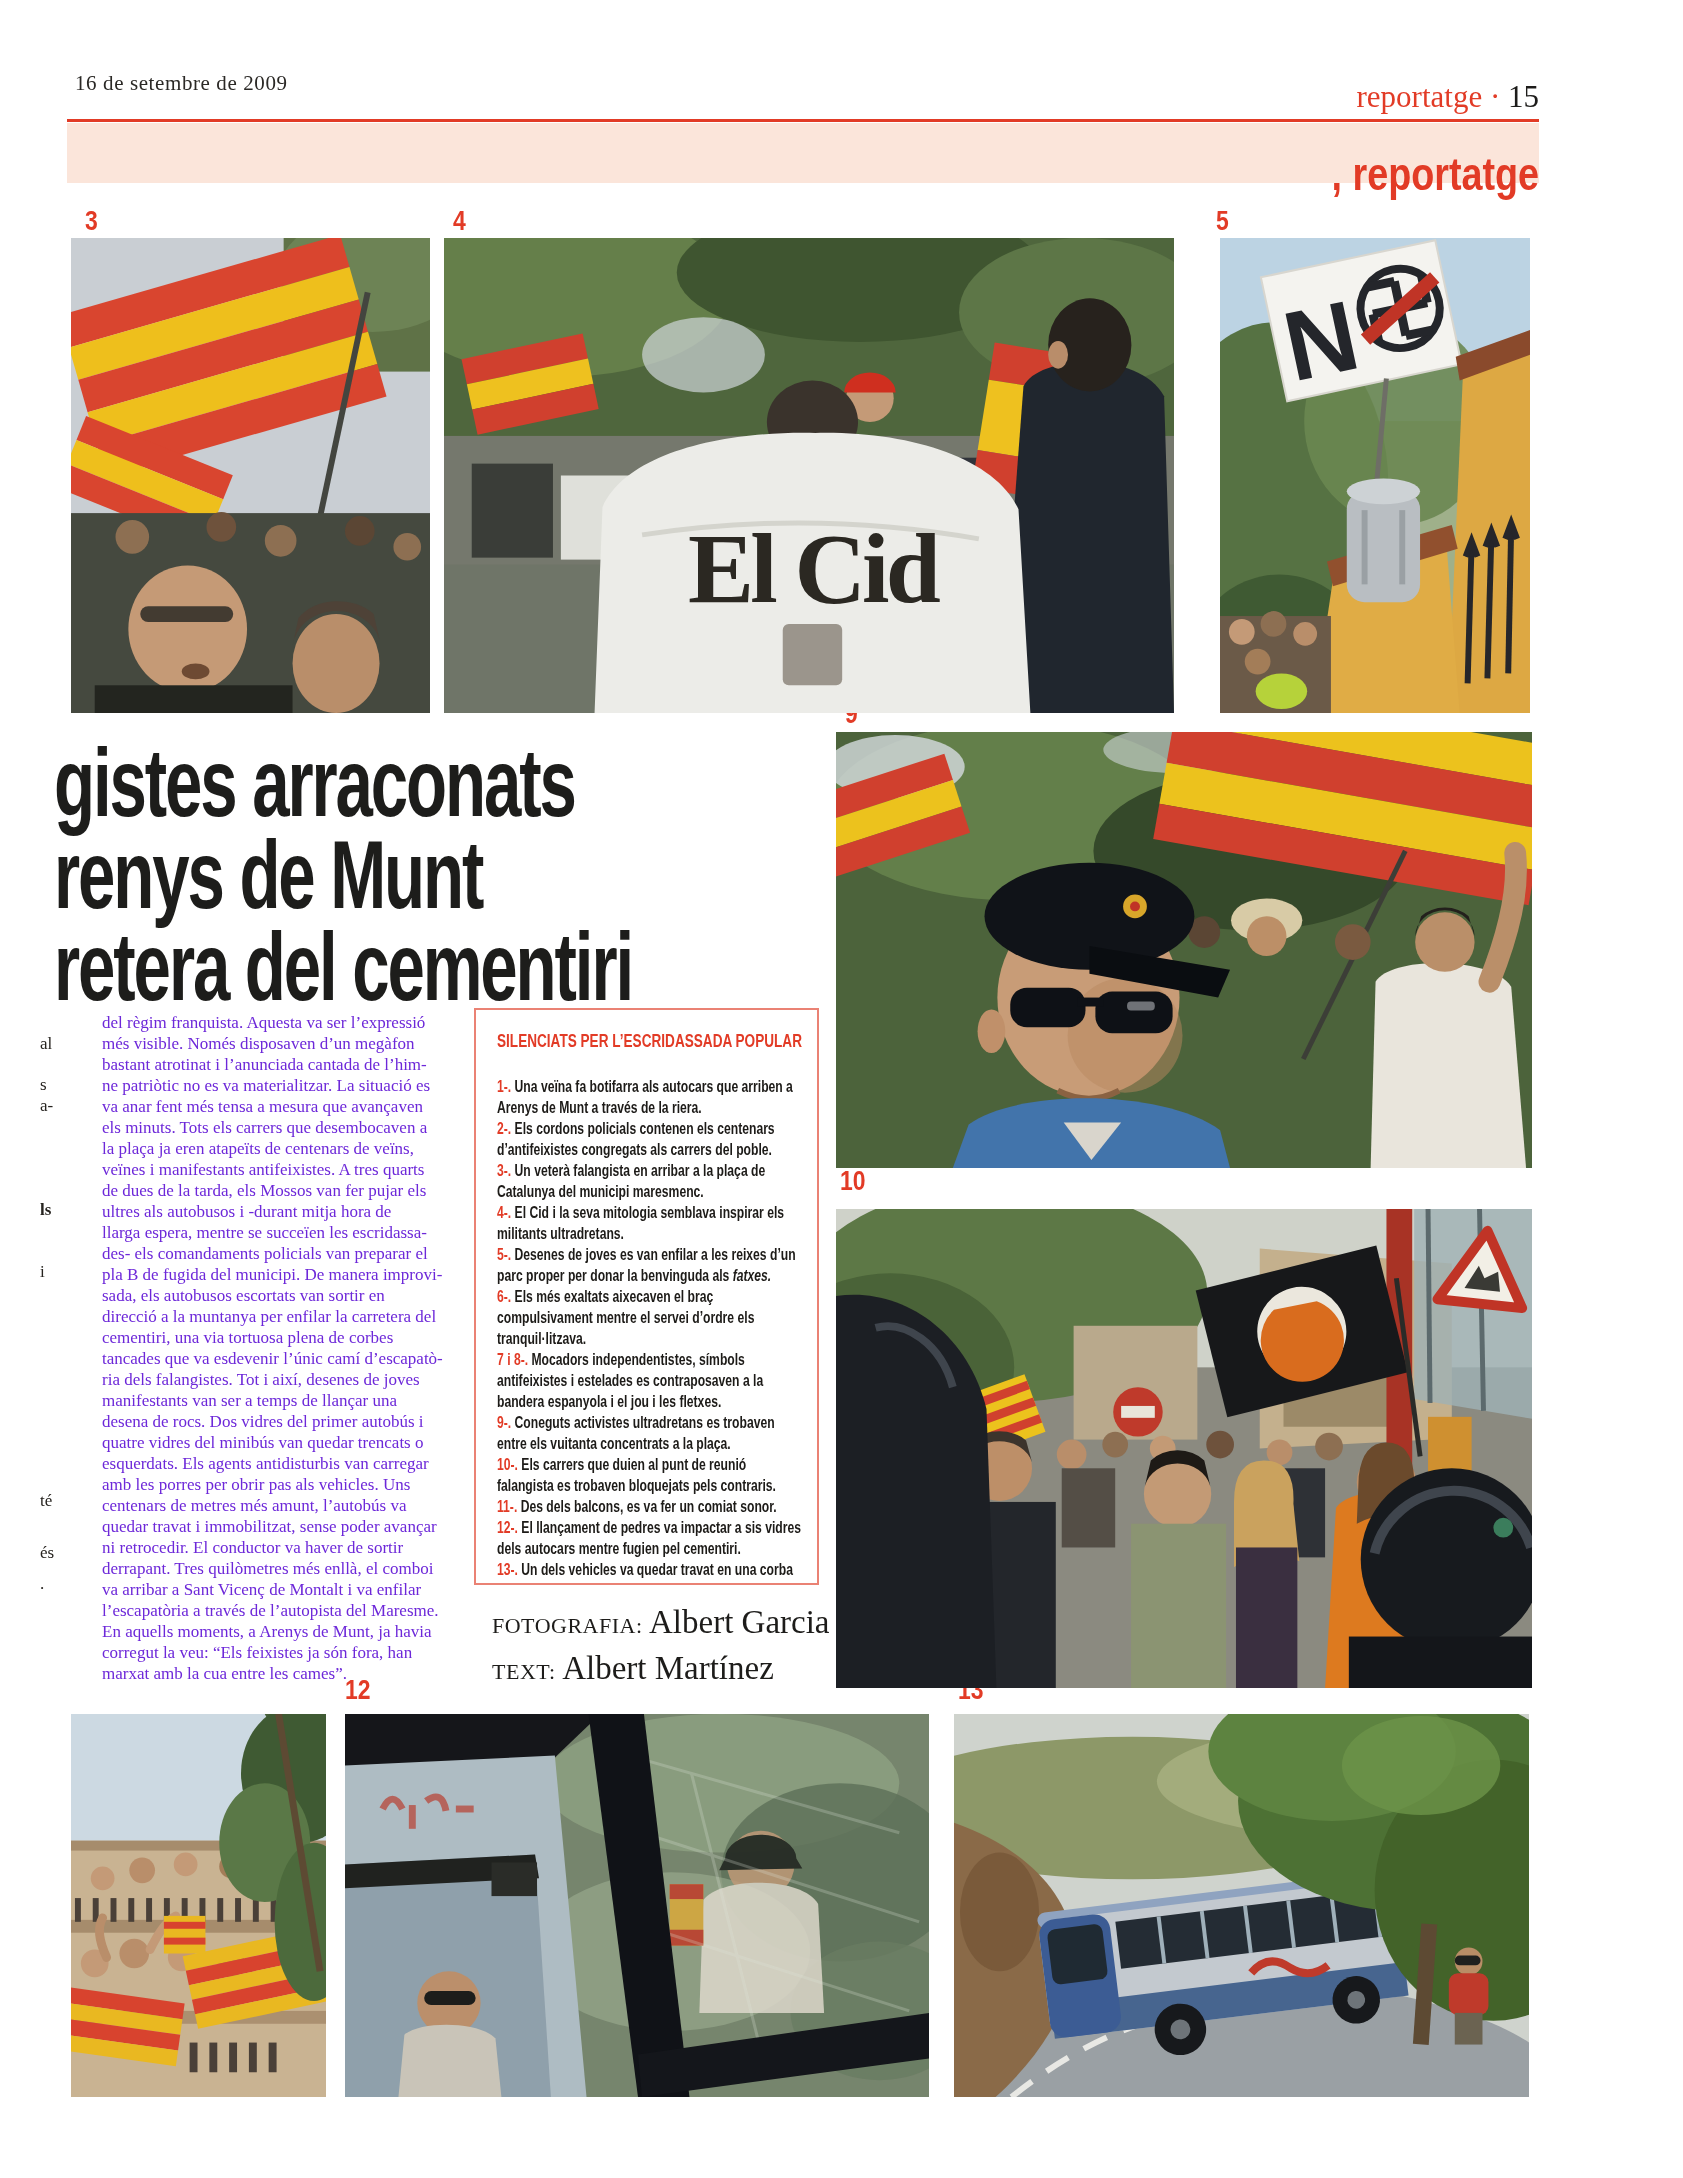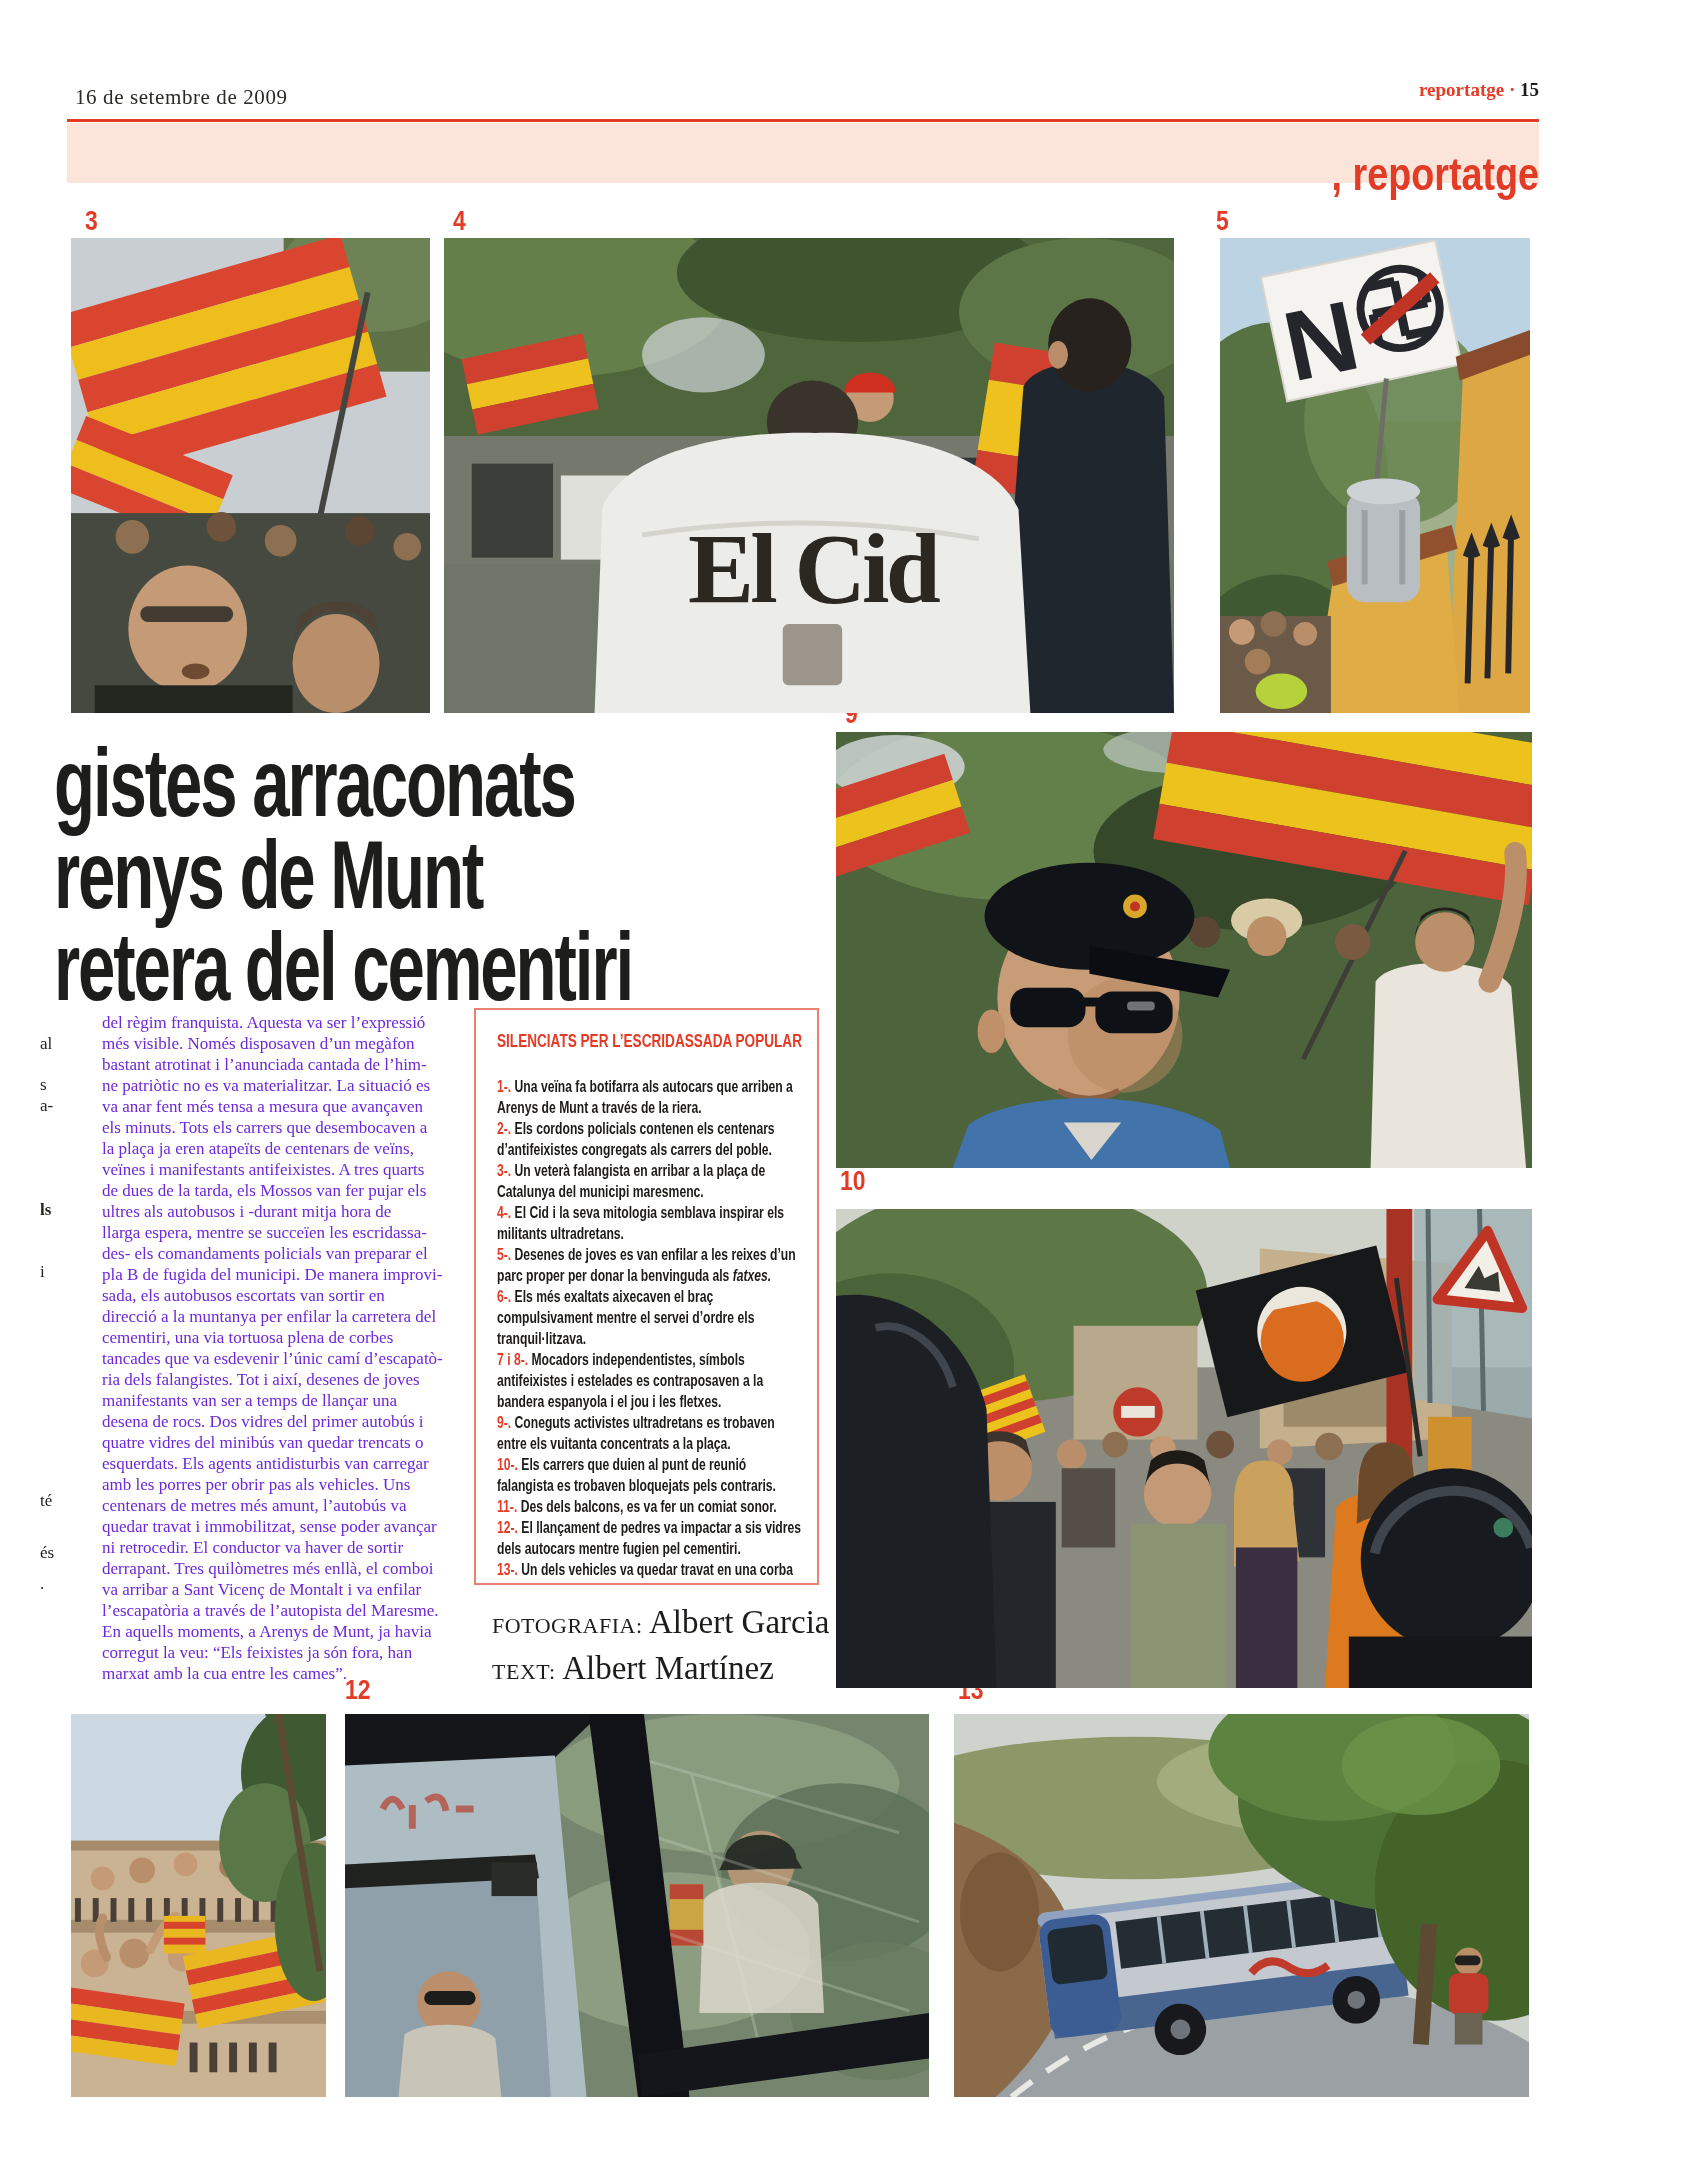--- a/index.html
+++ b/index.html
@@ -1,20 +1,20 @@
 <!DOCTYPE html>
 <html style="--red: #e23b26; --pink: #fbe5da; --boxb: #ea8274;"><head>
 <meta charset="utf-8">
 <style>
   html,body{margin:0;padding:0;background:#e8e8e8;}
   .page{position:relative;width:1683px;height:2178px;background:#ffffff;overflow:hidden;
         font-family:"Liberation Serif",serif;color:#26231f;}
   
-  .date{position:absolute;left:75px;top:85px;font-size:21px;letter-spacing:0.6px;color:#2b2926;}
-  .folio{position:absolute;right:144px;top:79px;font-size:19px;white-space:nowrap;font-weight:bold;}
+  .date{position:absolute;left:75px;top:71px;font-size:21px;letter-spacing:0.6px;color:#2b2926;}
+  .folio{position:absolute;right:144px;top:79px;font-size:31px;white-space:nowrap;}
   .folio-sec,.folio-sep{color:var(--red,#e23b26);}
   .folio-num{color:#1d1c1a;}
   .rule{position:absolute;left:67px;top:119px;width:1472px;height:3px;background:var(--red,#e23b26);}
   .banner{position:absolute;left:67px;top:123px;width:1472px;height:60px;background:var(--pink,#fbe5da);}
   .banner-text{position:absolute;right:144px;top:147px;font-family:"Liberation Sans",sans-serif;
         font-weight:700;font-size:46px;color:var(--red,#e23b26);white-space:nowrap;
         transform:scaleX(.82);transform-origin:100% 0;}
   
   .pnum{position:absolute;font-family:"Liberation Sans",sans-serif;font-weight:700;
         font-size:27px;color:var(--red,#e23b26);transform:scaleX(.85);transform-origin:0 0;}

